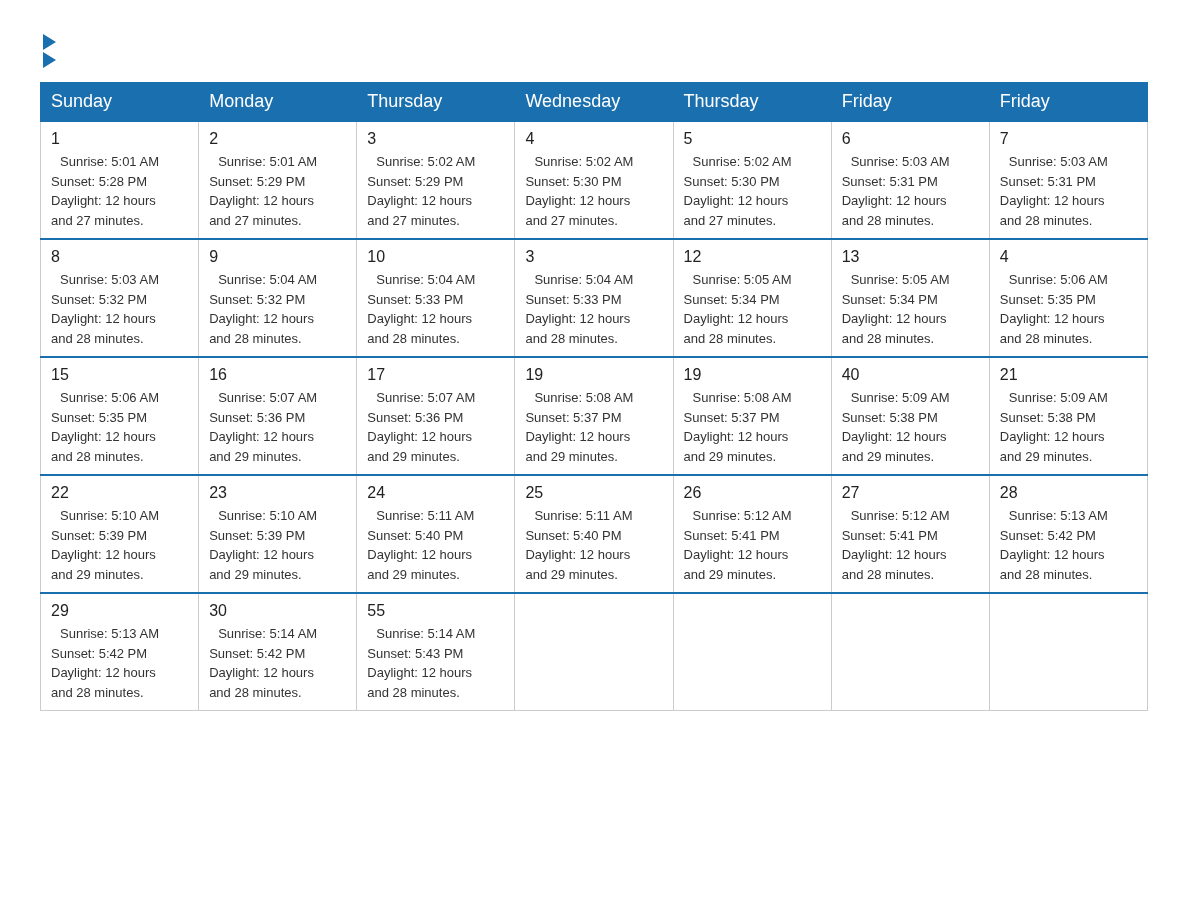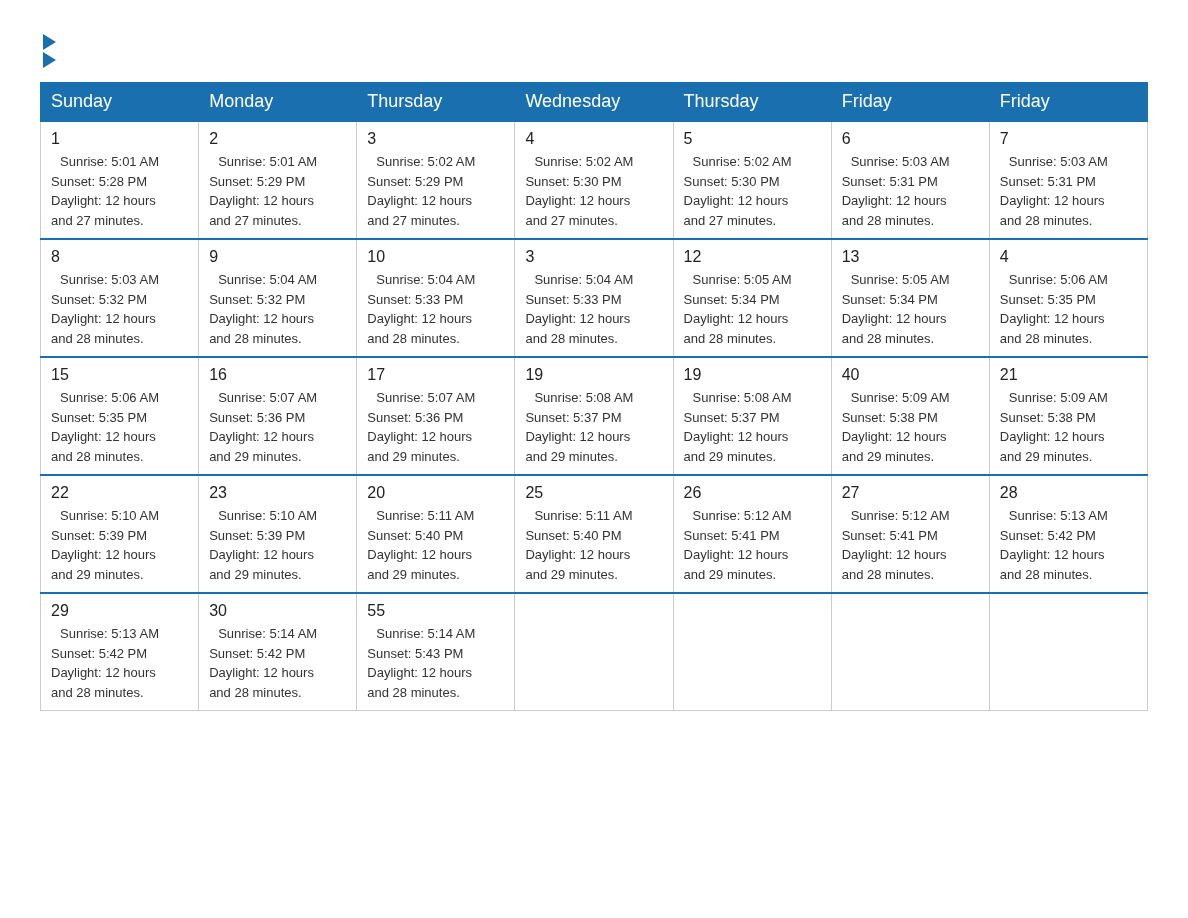--- a/index.html
+++ b/index.html
@@ -332,21 +332,21 @@
         <td>
           <span class="day-number">23</span>
           <span class="day-info">
             Sunrise: 5:10 AM<br>
             Sunset: 5:39 PM<br>
             Daylight: 12 hours<br>
             and 29 minutes.
           </span>
         </td>
         <td>
-          <span class="day-number">20</span>
+          <span class="day-number">24</span>
           <span class="day-info">
             Sunrise: 5:11 AM<br>
             Sunset: 5:40 PM<br>
             Daylight: 12 hours<br>
             and 29 minutes.
           </span>
         </td>
         <td>
           <span class="day-number">25</span>
           <span class="day-info">

